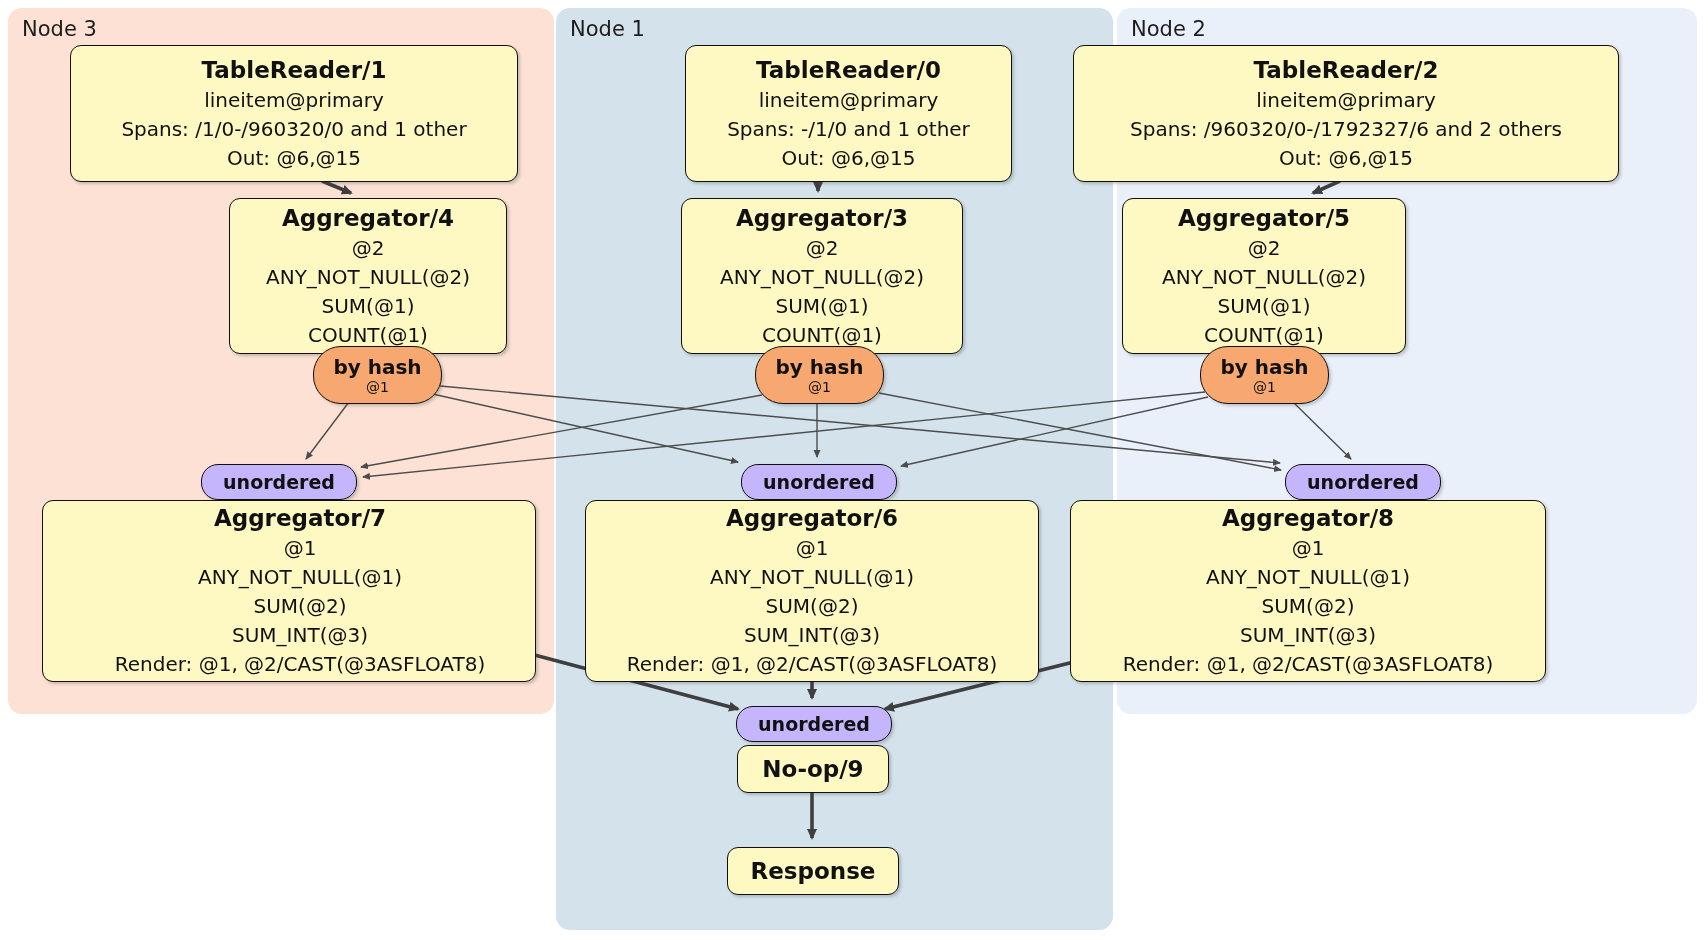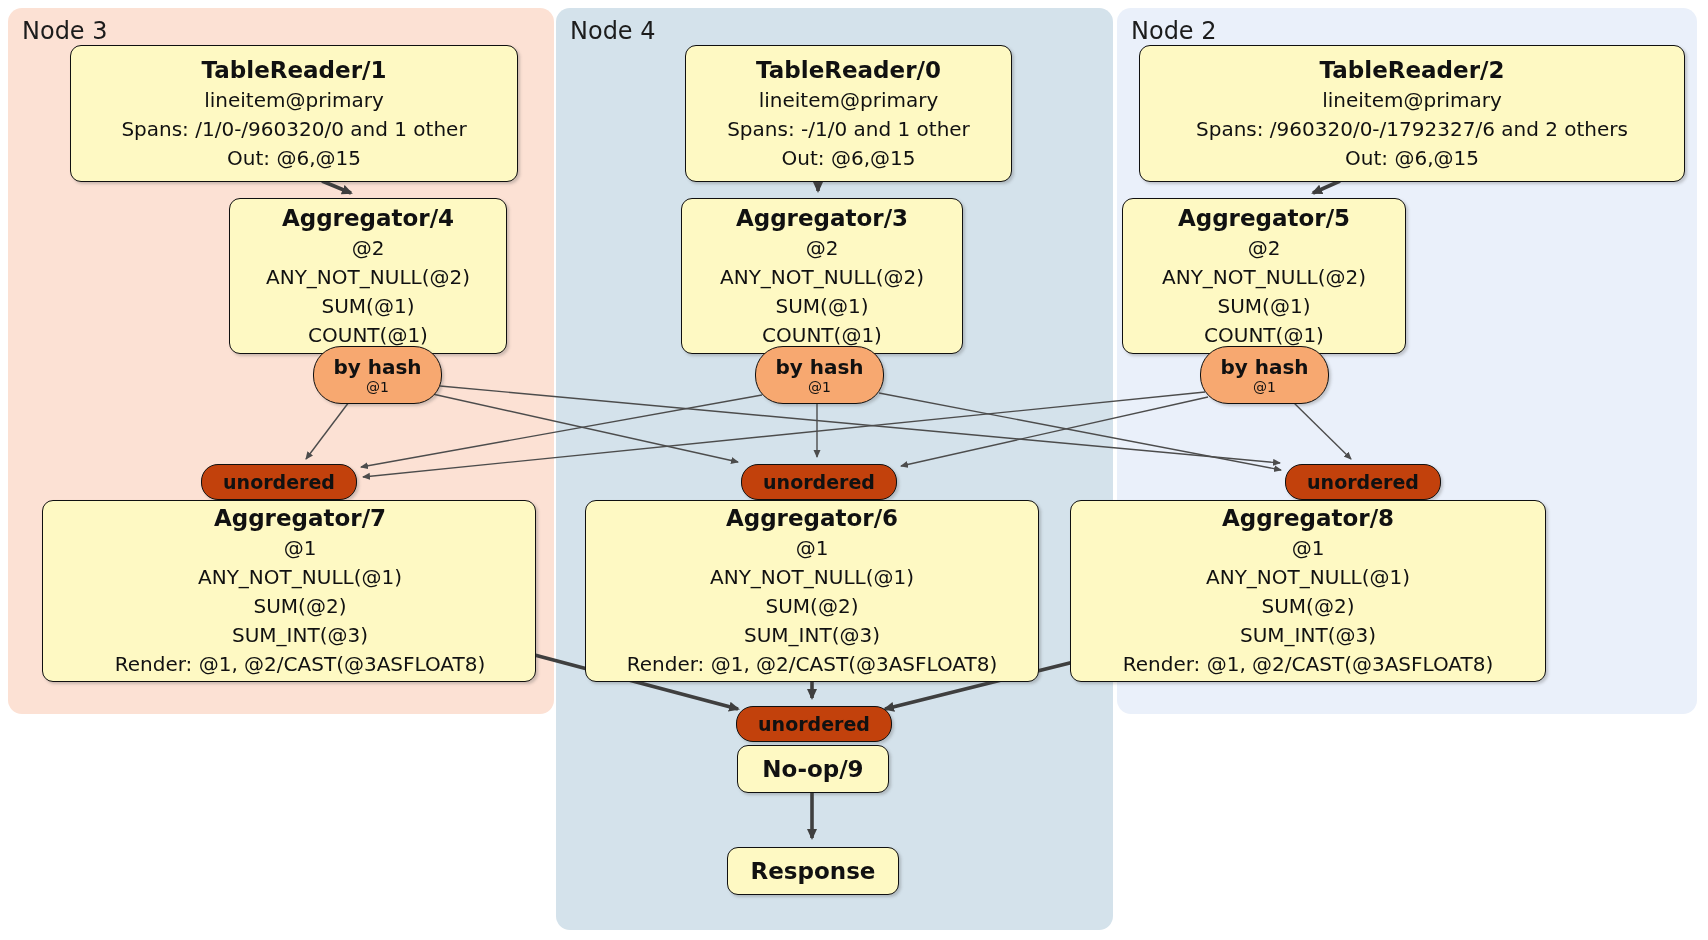--- a/index.html
+++ b/index.html
@@ -11,21 +11,21 @@
     overflow:hidden;
     background:#ffffff;
   }
   .region{
     position:absolute;
     border-radius:14px;
   }
   .region-label{
     position:absolute;
     top:9px;left:14px;
-    font-size:24px;
+    font-size:21px;
     color:#1c1c1c;
   }
   .edges{position:absolute;left:0;top:0;}
   .pbox{
     position:absolute;
     background:#fef9c3;
     border:1.7px solid #101010;
     border-radius:11px;
     display:flex;flex-direction:column;
     align-items:center;justify-content:center;
@@ -42,38 +42,38 @@
     border-radius:28px;
     display:flex;flex-direction:column;
     align-items:center;justify-content:center;
     text-align:center;
     box-shadow:2px 2px 3px rgba(80,80,80,.28);
   }
   .router .rlabel{font-weight:bold;font-size:20px;line-height:24px;}
   .router .rdetail{font-size:14px;line-height:16px;}
   .sync{
     position:absolute;
-    background:#c2410c;
+    background:#c4b5fd;
     border:1.7px solid #101010;
     border-radius:17px;
     display:flex;align-items:center;justify-content:center;
     font-weight:bold;font-size:19px;
     box-shadow:2px 2px 3px rgba(80,80,80,.28);
   }
 </style>
 </head>
 <body>
 
 <div class="canvas">
 
   <div class="region" style="left:8px;top:8px;width:546px;height:706px;background:#fce1d4;">
     <div class="region-label">Node 3</div>
   </div>
   <div class="region" style="left:556px;top:8px;width:557px;height:922px;background:#d4e2eb;">
-    <div class="region-label">Node 4</div>
+    <div class="region-label">Node 1</div>
   </div>
   <div class="region" style="left:1117px;top:8px;width:580px;height:706px;background:#eaf0fa;">
     <div class="region-label">Node 2</div>
   </div>
 
   <svg class="edges" width="1708" height="940" viewBox="0 0 1708 940">
     <defs>
       <marker id="ah-big" markerUnits="userSpaceOnUse" markerWidth="16" markerHeight="14" refX="9" refY="5" orient="auto">
         <path d="M0,0 L11,5 L0,10 z" fill="#3f3f3f"></path>
       </marker>
@@ -156,21 +156,21 @@
   </div>
   <div class="pbox" style="left:585px;top:500px;width:452px;height:180px;">
     <div class="title">Aggregator/6</div>
     <div>@1</div>
     <div>ANY_NOT_NULL(@1)</div>
     <div>SUM(@2)</div>
     <div>SUM_INT(@3)</div>
     <div>Render: @1, @2/CAST(@3ASFLOAT8)</div>
   </div>
 
-  <div class="pbox" style="left:1139px;top:45px;width:544px;height:135px;">
+  <div class="pbox" style="left:1073px;top:45px;width:544px;height:135px;">
     <div class="title">TableReader/2</div>
     <div>lineitem@primary</div>
     <div>Spans: /960320/0-/1792327/6 and 2 others</div>
     <div>Out: @6,@15</div>
   </div>
   <div class="pbox" style="left:1122px;top:198px;width:282px;height:154px;">
     <div class="title">Aggregator/5</div>
     <div>@2</div>
     <div>ANY_NOT_NULL(@2)</div>
     <div>SUM(@1)</div>

